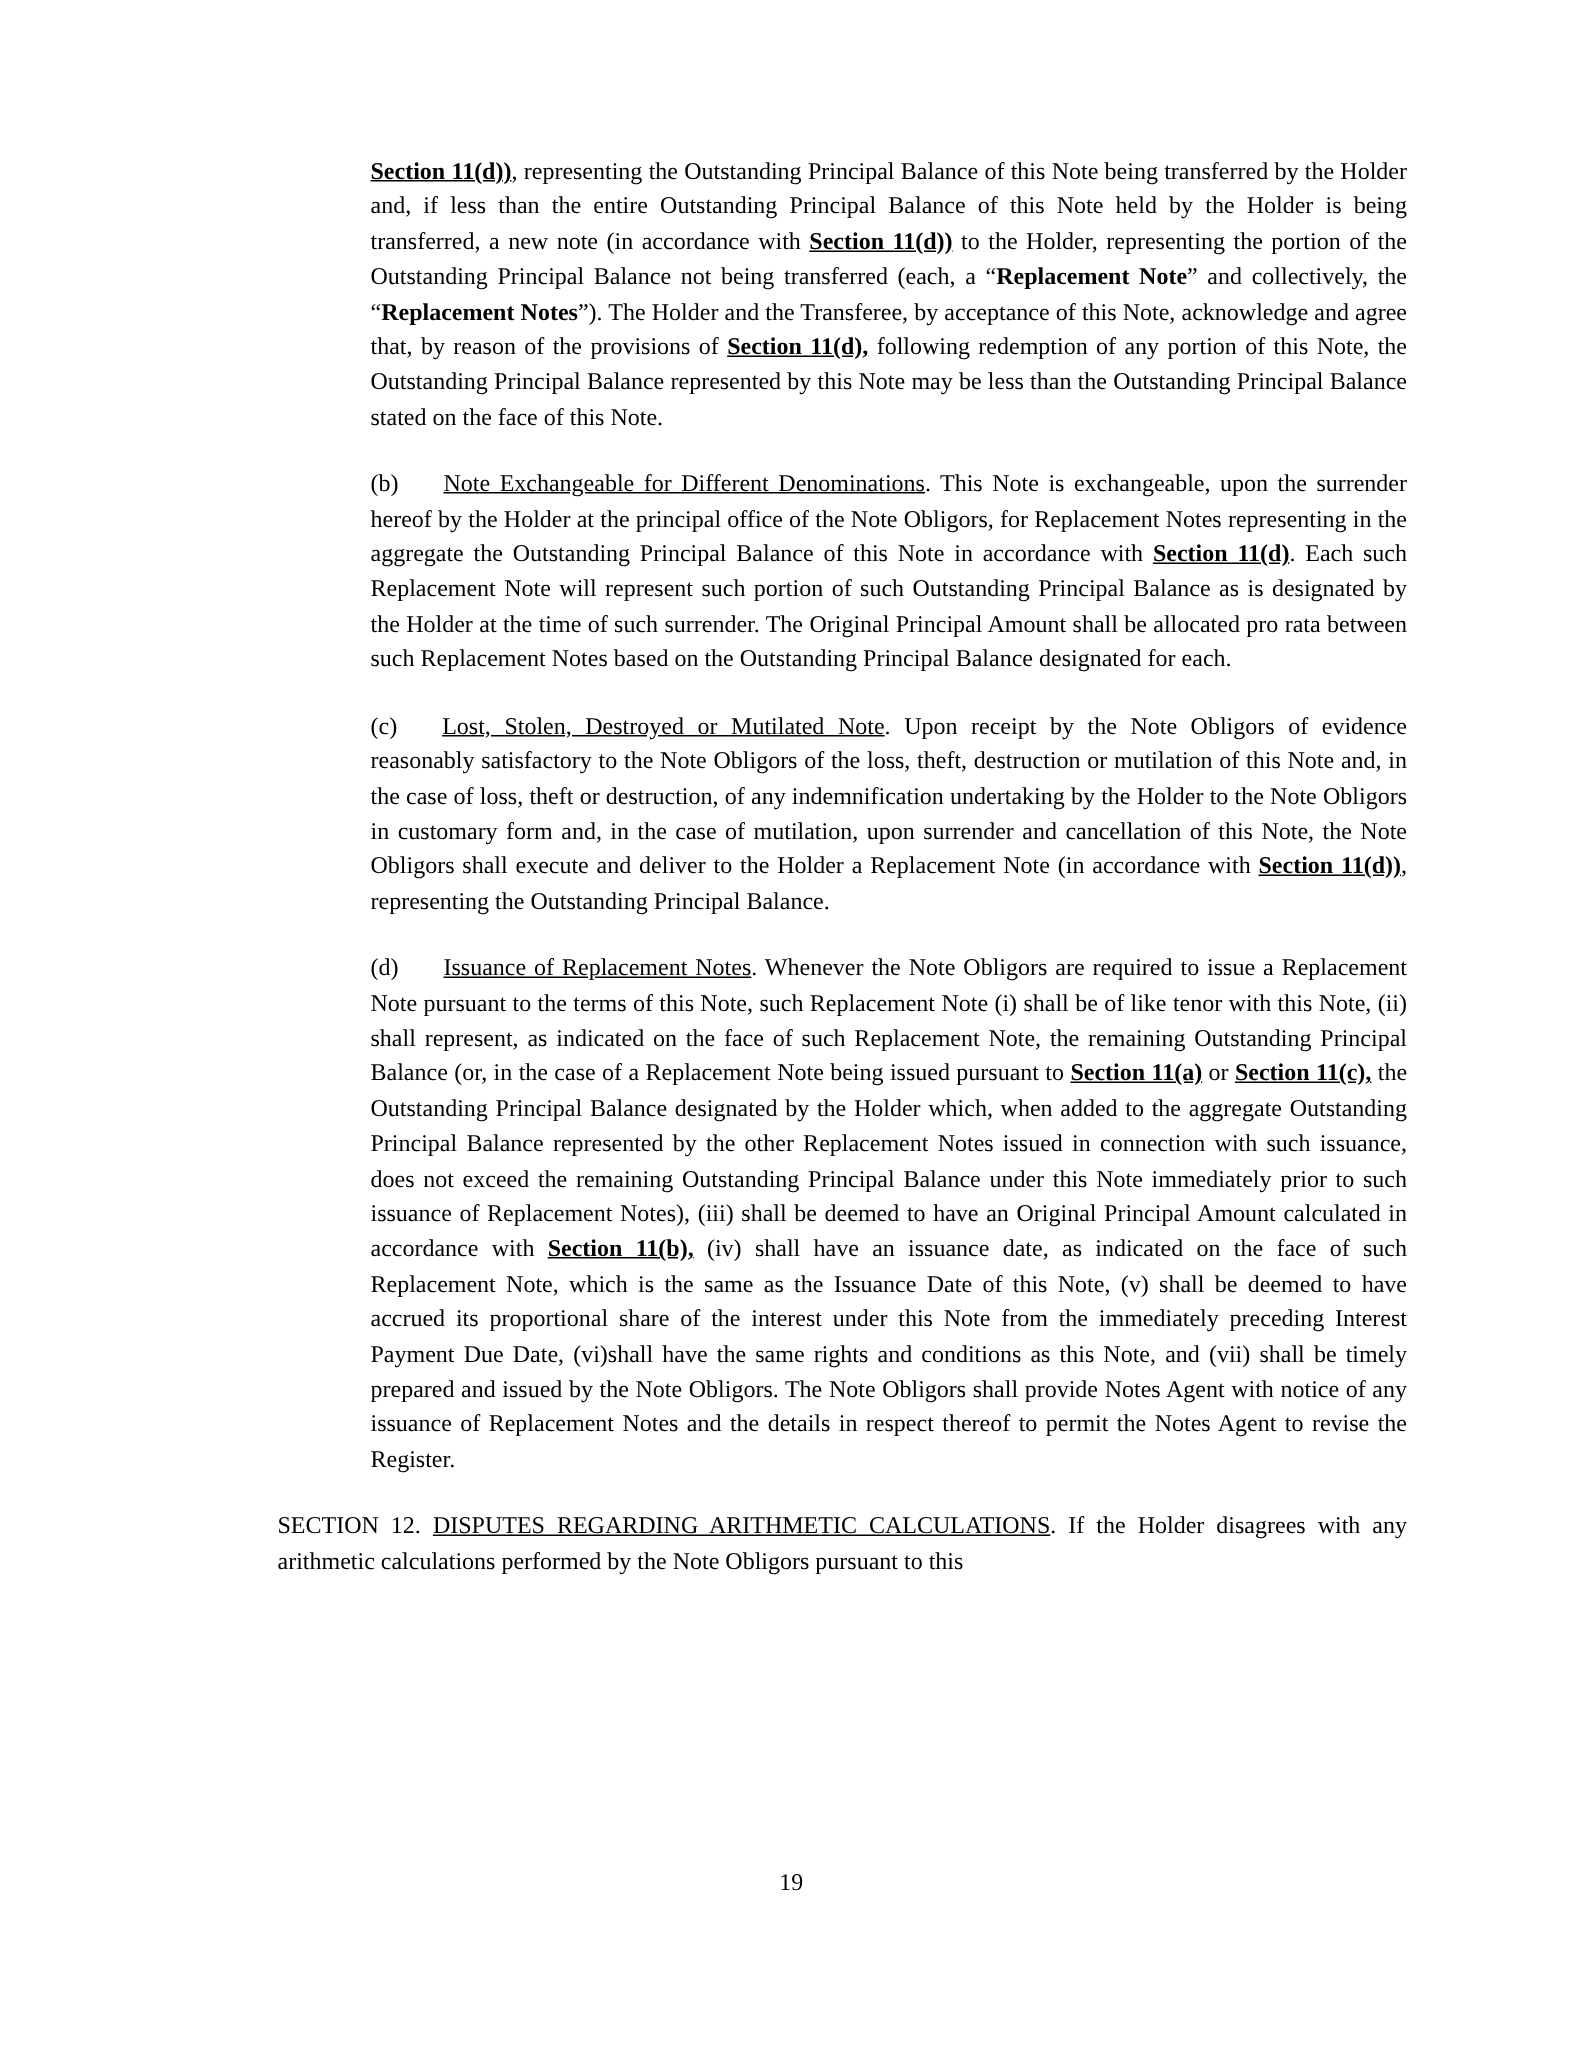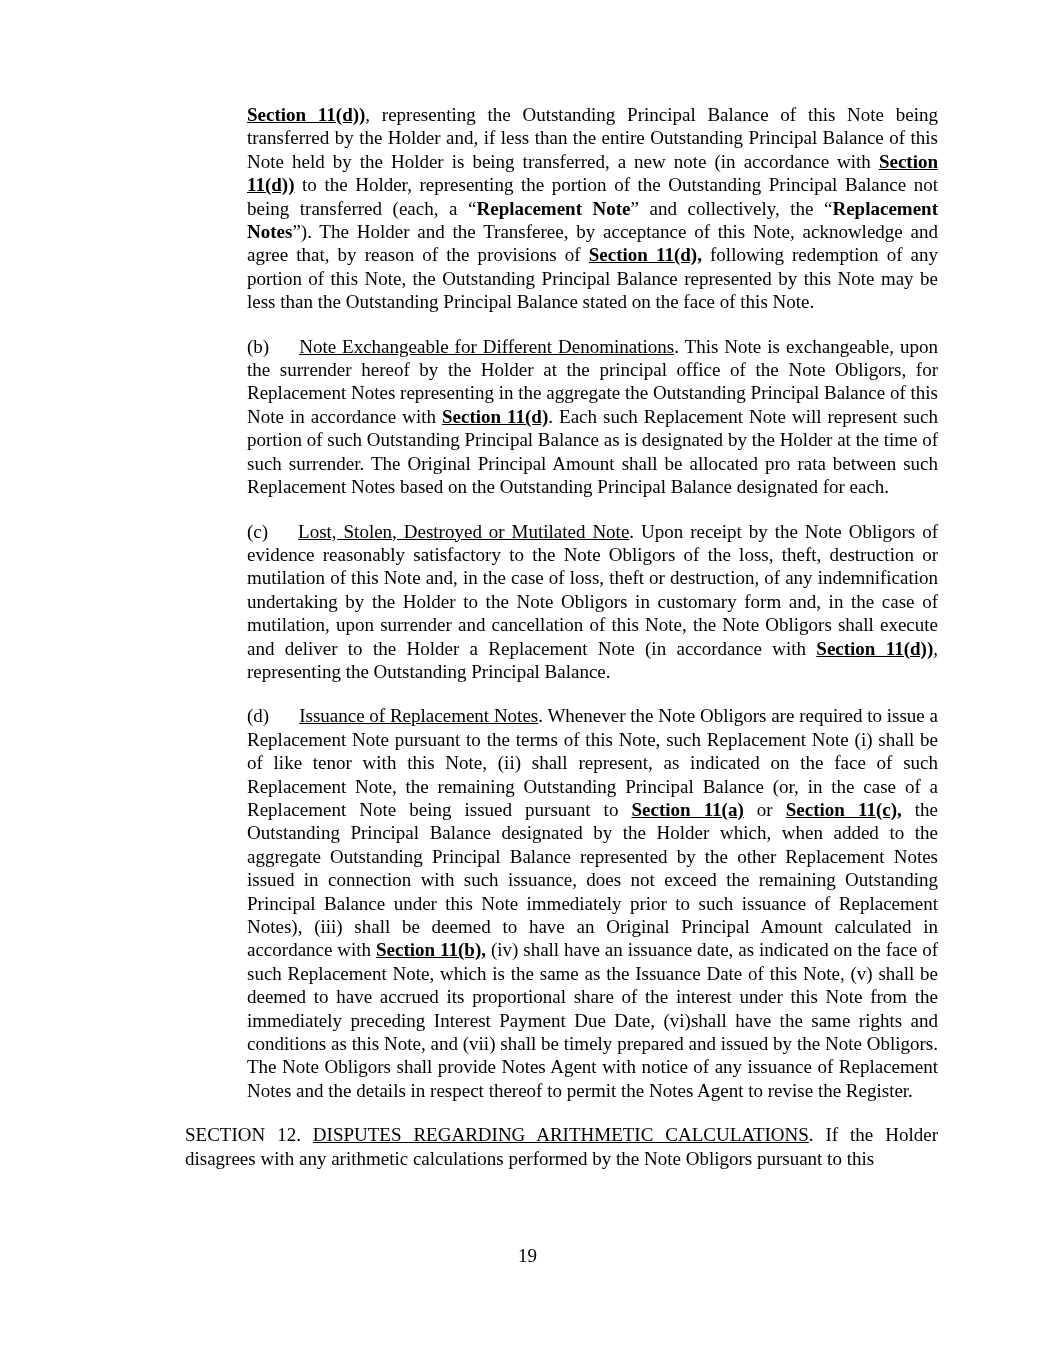--- a/index.html
+++ b/index.html
@@ -5,21 +5,21 @@
   * { box-sizing: border-box; }
   html, body { margin: 0; padding: 0; }
   body { background: #ffffff; }
   .page {
     position: relative;
     width: 1055px;
     height: 1365px;
     background: #ffffff;
     color: #000000;
     font-family: "Liberation Serif", "DejaVu Serif", serif;
-    font-size: 19px;
+    font-size: 16px;
     overflow: hidden;
   }
   .content {
     position: absolute;
     left: 185px;
     top: 103px;
     width: 753px;
   }
   .para {
     margin: 0 0 21px 0;

